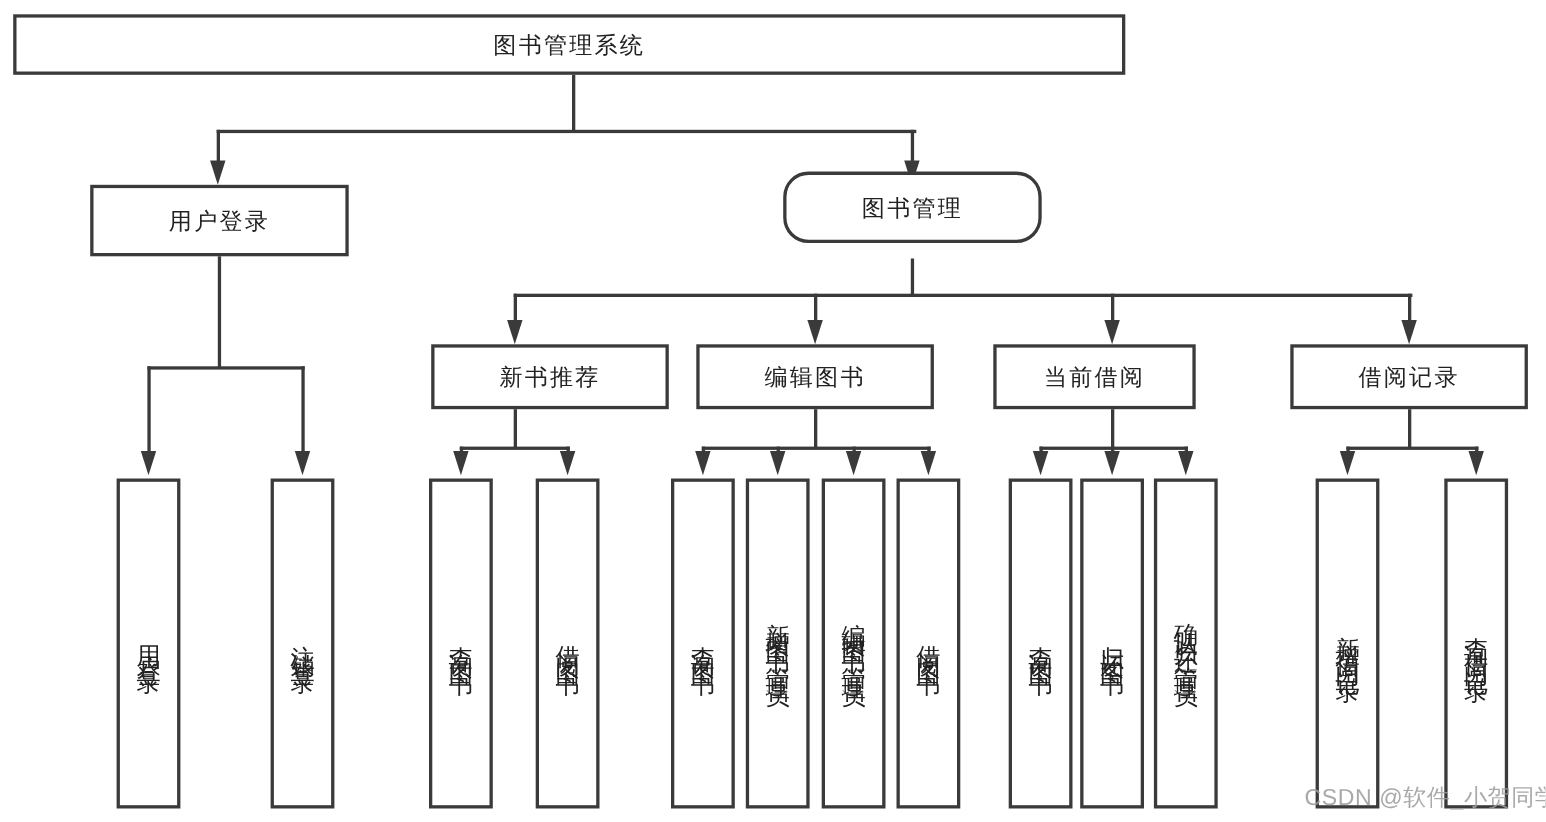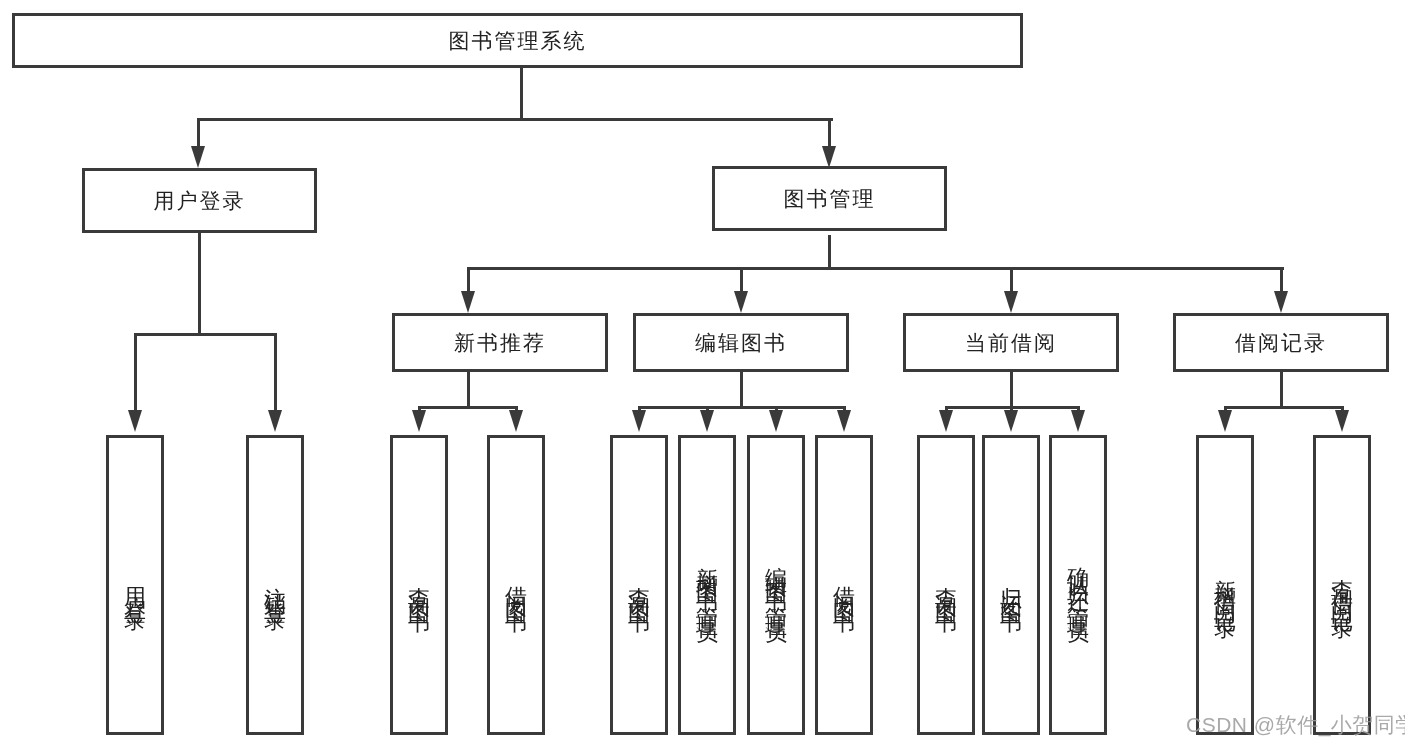--- a/index.html
+++ b/index.html
@@ -52,21 +52,21 @@
   <div class="ln" style="left:520px;top:68px;width:3px;height:52px;"></div>
   <div class="ln" style="left:197px;top:118px;width:636px;height:3px;"></div>
   <div class="ln" style="left:197px;top:118px;width:3px;height:31px;"></div>
   <div class="ar" style="left:191px;top:146px;"></div>
   <div class="ln" style="left:828px;top:118px;width:3px;height:31px;"></div>
   <div class="ar" style="left:822px;top:146px;"></div>
 
   <div class="box" style="left:82px;top:168px;width:235px;height:65px;">
     <span>用户登录</span>
   </div>
-  <div class="box" style="left:712px;top:166px;width:235px;height:65px;">
+  <div class="box" style="left:712px;top:156px;width:235px;height:65px;border-radius:23px;">
     <span>图书管理</span>
   </div>
 
   <div class="ln" style="left:198px;top:233px;width:3px;height:102px;"></div>
   <div class="ln" style="left:133.5px;top:333px;width:143px;height:3px;"></div>
   <div class="ln" style="left:133.5px;top:333px;width:3px;height:78px;"></div>
   <div class="ar" style="left:128px;top:410px;"></div>
   <div class="ln" style="left:273.5px;top:333px;width:3px;height:78px;"></div>
   <div class="ar" style="left:268px;top:410px;"></div>
 
@@ -80,21 +80,21 @@
   <div class="ar" style="left:1004px;top:291px;"></div>
   <div class="ln" style="left:1279.5px;top:267px;width:3px;height:26px;"></div>
   <div class="ar" style="left:1274px;top:291px;"></div>
 
   <div class="box" style="left:360px;top:313px;width:216px;height:59px;margin-left:32px;">
     <span>新书推荐</span>
   </div>
   <div class="box" style="left:633px;top:313px;width:216px;height:59px;">
     <span>编辑图书</span>
   </div>
-  <div class="box" style="left:903px;top:313px;width:216px;height:59px;">
+  <div class="box" style="left:903px;top:313px;width:184px;height:59px;">
     <span>当前借阅</span>
   </div>
   <div class="box" style="left:1173px;top:313px;width:216px;height:59px;">
     <span>借阅记录</span>
   </div>
 
   <div class="ln" style="left:466.5px;top:372px;width:3px;height:36px;"></div>
   <div class="ln" style="left:417.5px;top:406px;width:100px;height:3px;"></div>
   <div class="ln" style="left:417.5px;top:406px;width:3px;height:7px;"></div>
   <div class="ar" style="left:412px;top:410px;"></div>

